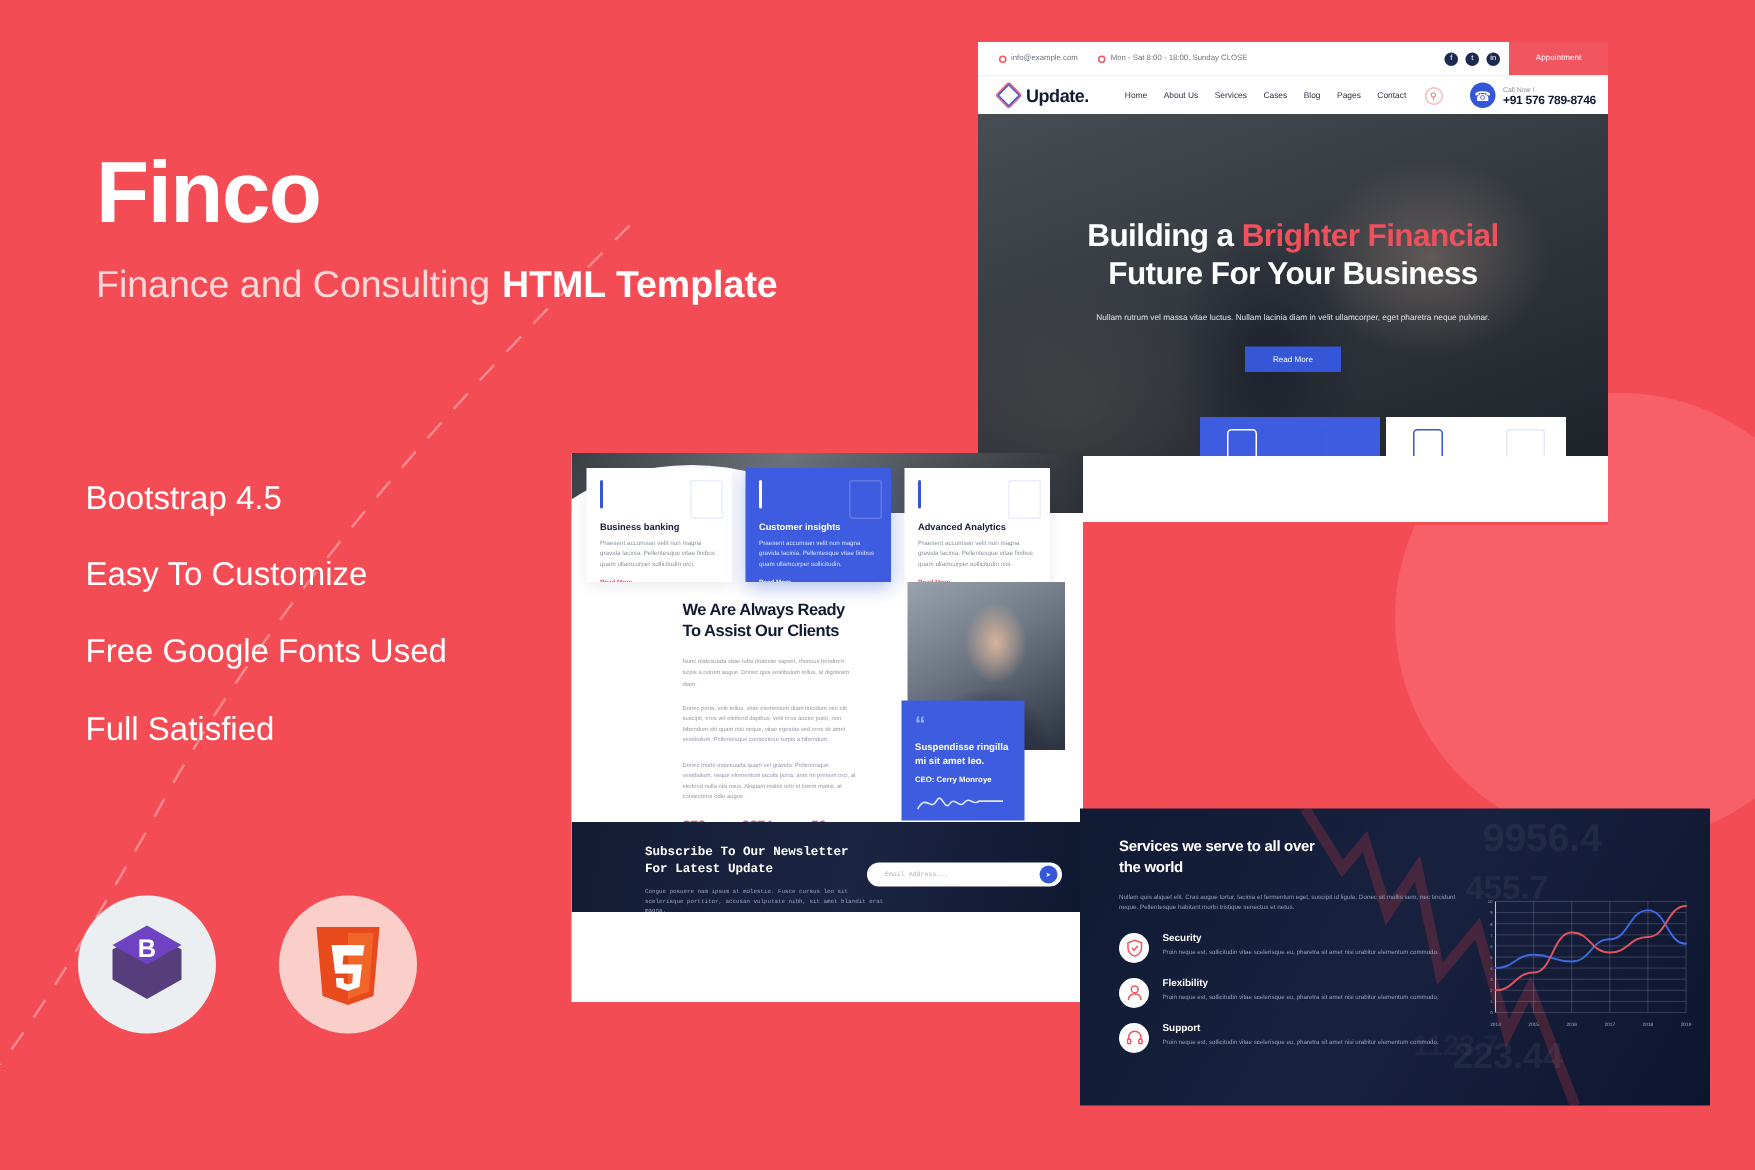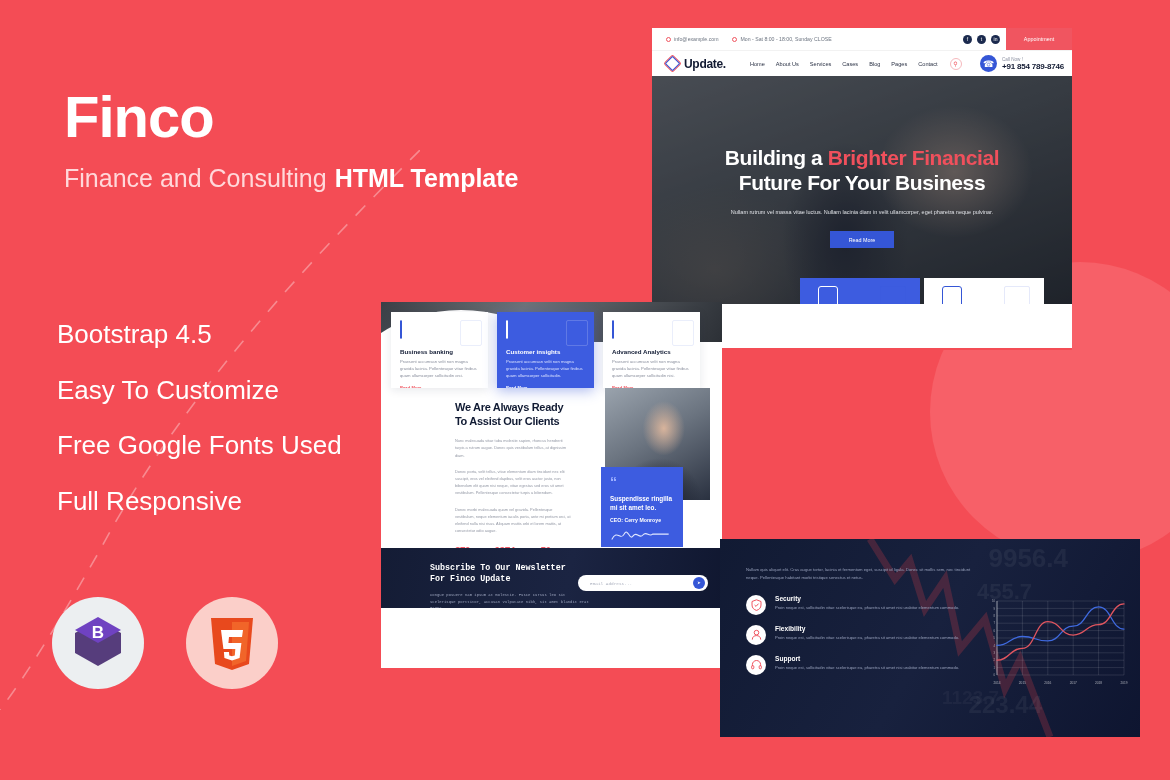--- a/index.html
+++ b/index.html
@@ -15,33 +15,33 @@
     position:absolute; right:-60px; top:262px;
     width:300px; height:300px; border-radius:50%;
     background:#f76068;
   }
   .bg-dash{
     position:absolute; left:0; top:150px;
     width:420px; height:560px; pointer-events:none;
   }
 
   
-  .promo{ position:absolute; left:64px; top:88px; width:470px; }
+  .promo{ position:absolute; left:64px; top:100px; width:470px; }
   .promo-title{
     font-size:58px; font-weight:bold; color:#ffffff;
     letter-spacing:-1px; line-height:1;
   }
   .promo-sub{
     margin-top:18px; font-size:25px; color:#ffd8da; white-space:nowrap;
   }
   .promo-sub .strong{ color:#ffffff; font-weight:bold; margin-left:8px;margin-top:23px; }
 
   .features{ position:absolute; left:57px; top:320px; width:420px; }
   .feature{
-    font-size:26px; color:#ffffff; margin-bottom:27px; line-height:1.1;
+    font-size:22px; color:#ffffff; margin-bottom:27px; line-height:1.1;
   }
 
   
   .badges{ position:absolute; left:52px; top:597px; display:flex; gap:42px; }
   .badge{
     width:92px; height:92px; border-radius:50%;
     display:flex; align-items:center; justify-content:center;
   }
   .badge.bs{ background:#eceff1; }
   .badge.h5{ background:#fbcfc9; }
@@ -247,21 +247,21 @@
   <div class="promo-title">Finco</div>
   <div class="promo-sub">
     <span>Finance and Consulting</span><span class="strong">HTML Template</span>
   </div>
 </div>
 
 <div class="features">
   <div class="feature">Bootstrap 4.5</div>
   <div class="feature">Easy To Customize</div>
   <div class="feature">Free Google Fonts Used</div>
-  <div class="feature">Full Responsive</div>
+  <div class="feature">Full Satisfied</div>
 </div>
 
 <div class="badges">
   <div class="badge bs">
     <svg width="58" height="58" viewBox="0 0 58 58">
       <polygon points="29,6 52,19 52,39 29,52 6,39 6,19" fill="#563d7c"></polygon>
       <polygon points="29,3 52,16 29,29 6,16" fill="#6f42c1"></polygon>
       <text x="29" y="24" font-family="Liberation Sans, sans-serif" font-size="17" font-weight="bold" fill="#fff" text-anchor="middle">B</text>
     </svg>
   </div>
@@ -307,21 +307,21 @@
       <span>Cases</span>
       <span>Blog</span>
       <span>Pages</span>
       <span>Contact</span>
     </div>
     <div class="nav-search">⚲</div>
     <div class="nav-call">
       <div class="call-ico">☎</div>
       <div>
         <div class="call-label">Call Now !</div>
-        <div class="call-num">+91 854 789-8746</div>
+        <div class="call-num">+91 576 789-8746</div>
       </div>
     </div>
   </div>
 
   <div class="hero-body">
     <div class="hero-photo"></div>
     <div class="hero-veil"></div>
     <div class="hero-text">
       <div class="hero-h1">
         <span>Building a </span><span class="accent">Brighter Financial</span><br>
@@ -404,21 +404,21 @@
       <div class="q-c">CEO: Cerry Monroye</div>
       <svg class="q-sig" viewBox="0 0 70 18">
         <path d="M2 14 C8 2 12 16 16 8 C20 0 22 16 26 10 C30 4 33 14 37 9 C41 4 44 12 48 8 L66 8" fill="none" stroke="#e2e8ff" stroke-width="1.2"></path>
       </svg>
     </div>
 
     <div class="news">
       <div class="news-in">
         <div class="news-h">
           <span>Subscribe To Our Newsletter</span><br>
-          <span>For Finco Update</span>
+          <span>For Latest Update</span>
         </div>
         <div class="news-p">Congue posuere nam ipsum at molestie. Fusce cursus leo sit scelerisque porttitor, accusan vulputate nibh, sit amet blandit erat magna.</div>
       </div>
       <div class="news-form">
         <span class="news-ph">Email Address...</span>
         <span class="news-send">➤</span>
       </div>
     </div>
   </div>
 </div>
@@ -426,20 +426,24 @@
 <div class="mock mock-dark">
   <svg class="dk-red" viewBox="0 0 420 198" preserveAspectRatio="none">
     <path d="M150 0 L175 40 L190 22 L205 70 L225 40 L240 110 L265 80 L285 150 L300 120 L330 198" fill="none" stroke="rgba(214,60,70,0.5)" stroke-width="7"></path>
   </svg>
   <div class="dk-ghostnum dk-n1">9956.4</div>
   <div class="dk-ghostnum dk-n2">455.7</div>
   <div class="dk-ghostnum dk-n3">223.44</div>
   <div class="dk-ghostnum dk-n4">1123.7</div>
 
   <div class="dk-in">
+    <div class="dk-h">
+      <span>Services we serve to all over</span><br>
+      <span>the world</span>
+    </div>
     <div class="dk-p">Nullam quis aliquet elit. Cras augue tortor, lacinia et fermentum eget, suscipit id ligula. Donec sit mollis sem, nec tincidunt neque. Pellentesque habitant morbi tristique senectus et netus.</div>
 
     <div class="feat-list">
       <div class="feat-row">
         <div class="feat-ico">
           <svg width="11" height="12" viewBox="0 0 11 12">
               <path d="M5.5 .8 L10 2.5 V6 C10 9 8 10.6 5.5 11.4 C3 10.6 1 9 1 6 V2.5 Z" fill="none" stroke="#f05560" stroke-width="1"></path>
               <path d="M3.6 6 L5 7.4 L7.6 4.6" fill="none" stroke="#f05560" stroke-width="1"></path>
             </svg>
         </div>

